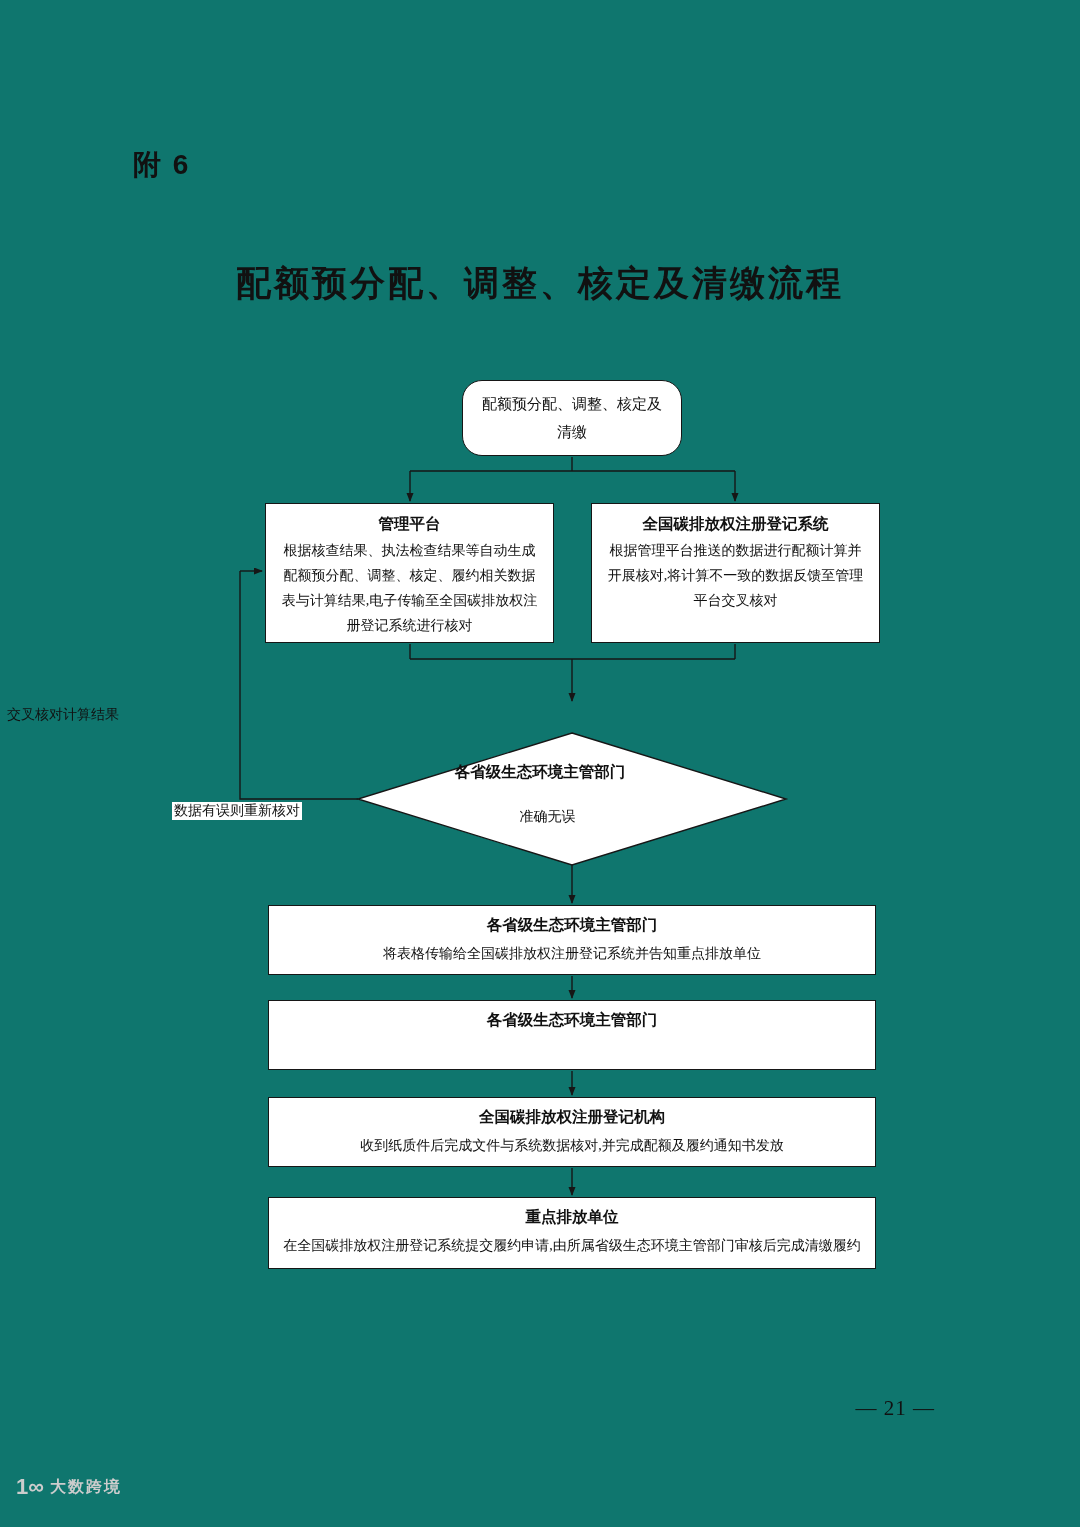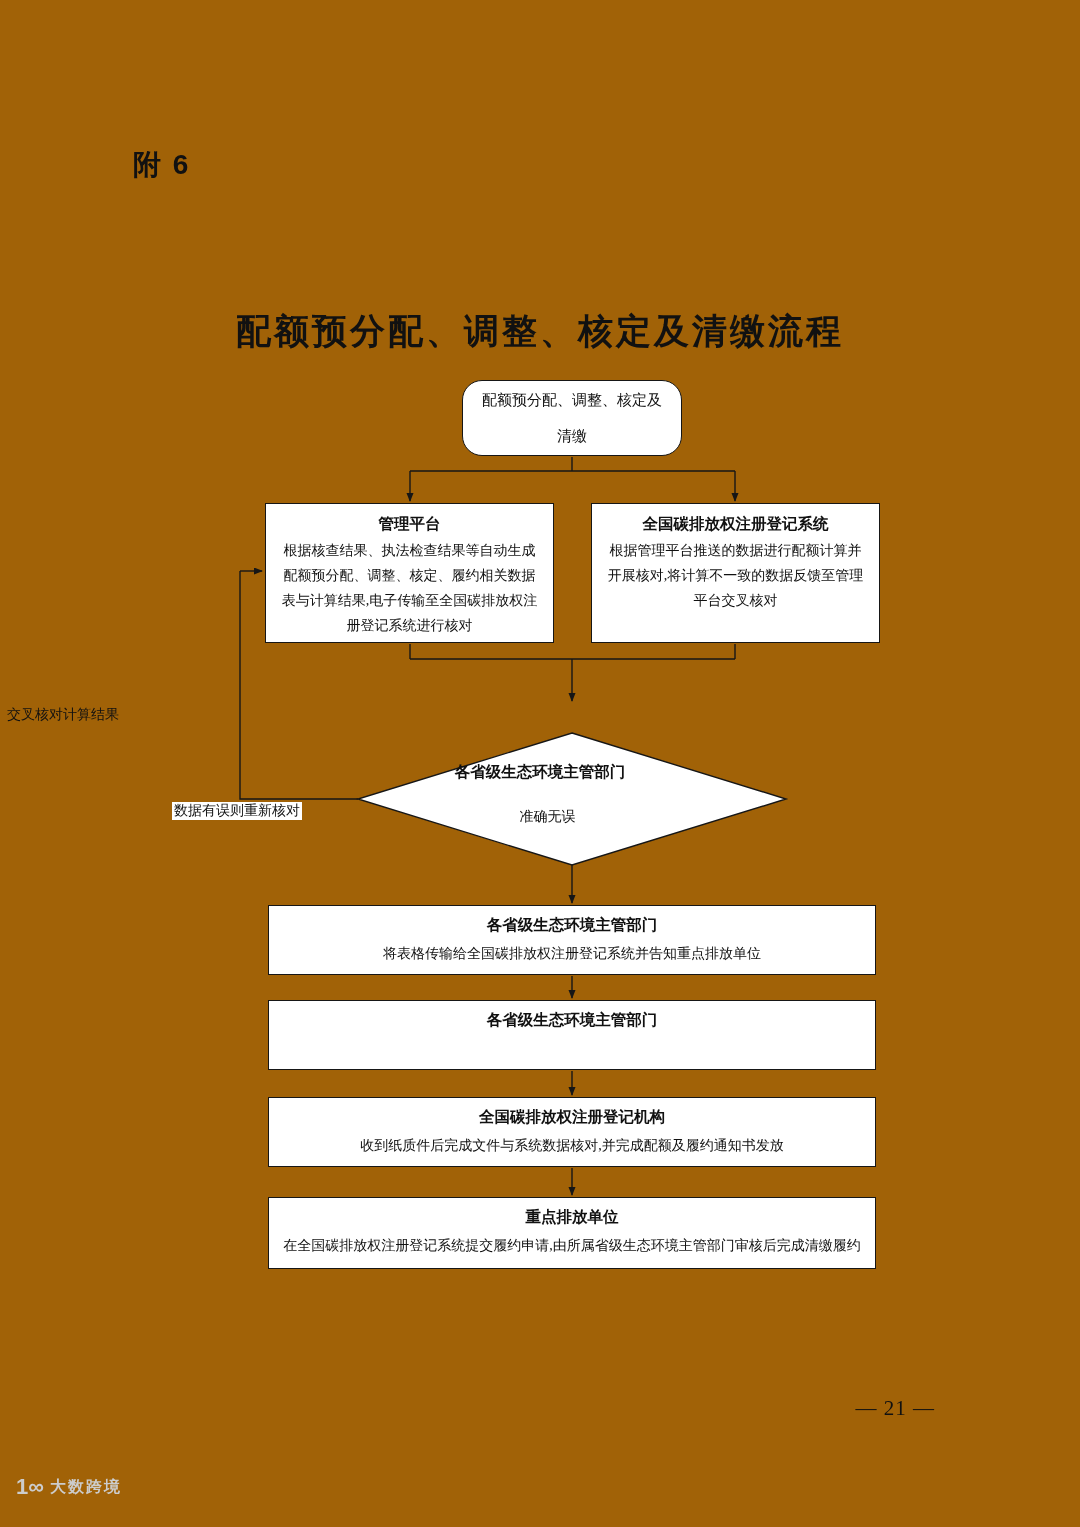--- a/index.html
+++ b/index.html
@@ -1,48 +1,48 @@
 <!DOCTYPE html>
 <html><head>
 <meta charset="utf-8">
 <style>
   html,body{margin:0;padding:0;background:#e9e9e9;}
   .page{
     position:relative;
     width:1080px;height:1527px;
     margin:0 auto;
-    background:#a16207;
+    background:#0f766e;
     font-family:"Liberation Serif", serif;
     color:#111;
     overflow:hidden;
   }
   .abs{position:absolute;box-sizing:border-box;}
   .attachment{
     left:133px;top:146px;
     font-family:"Liberation Sans", sans-serif;
     font-weight:bold;font-size:28px;letter-spacing:2px;
   }
   .doc-title{
     left:0;right:0;top:260px;
     text-align:center;
     font-family:"Liberation Sans", sans-serif;
-    font-weight:bold;font-size:35px;letter-spacing:3px;margin-top:48px;
+    font-weight:bold;font-size:35px;letter-spacing:3px;
   }
   svg.connectors{position:absolute;left:0;top:0;z-index:1;}
   .node{
     border:1.5px solid #161616;
     background:#fff;
     z-index:2;
   }
   .start-node{
     left:462px;top:380px;width:220px;height:76px;
     border-radius:20px;
     display:flex;align-items:center;justify-content:center;
     text-align:center;
-    font-size:15px;line-height:36px;
+    font-size:15px;line-height:28px;
     padding:0 17px;
   }
   .proc-box{padding-top:9px;}
   .left-box{left:265px;top:503px;width:289px;height:140px;}
   .right-box{left:591px;top:503px;width:289px;height:140px;}
   .box-title{
     font-family:"Liberation Sans", sans-serif;
     font-weight:bold;font-size:15.5px;
     text-align:center;line-height:22px;
   }

